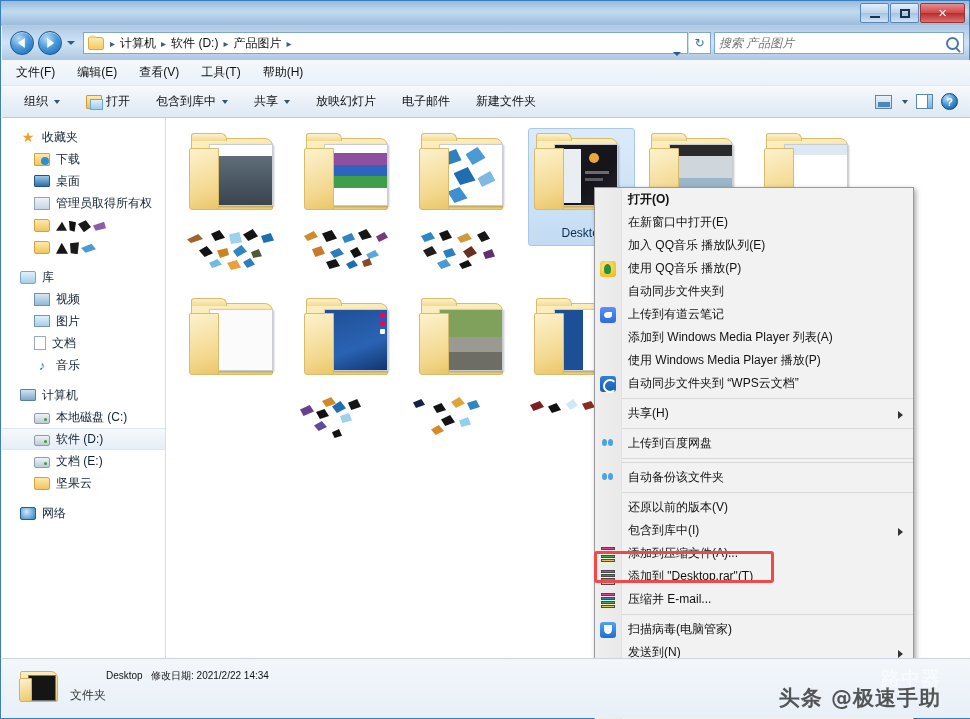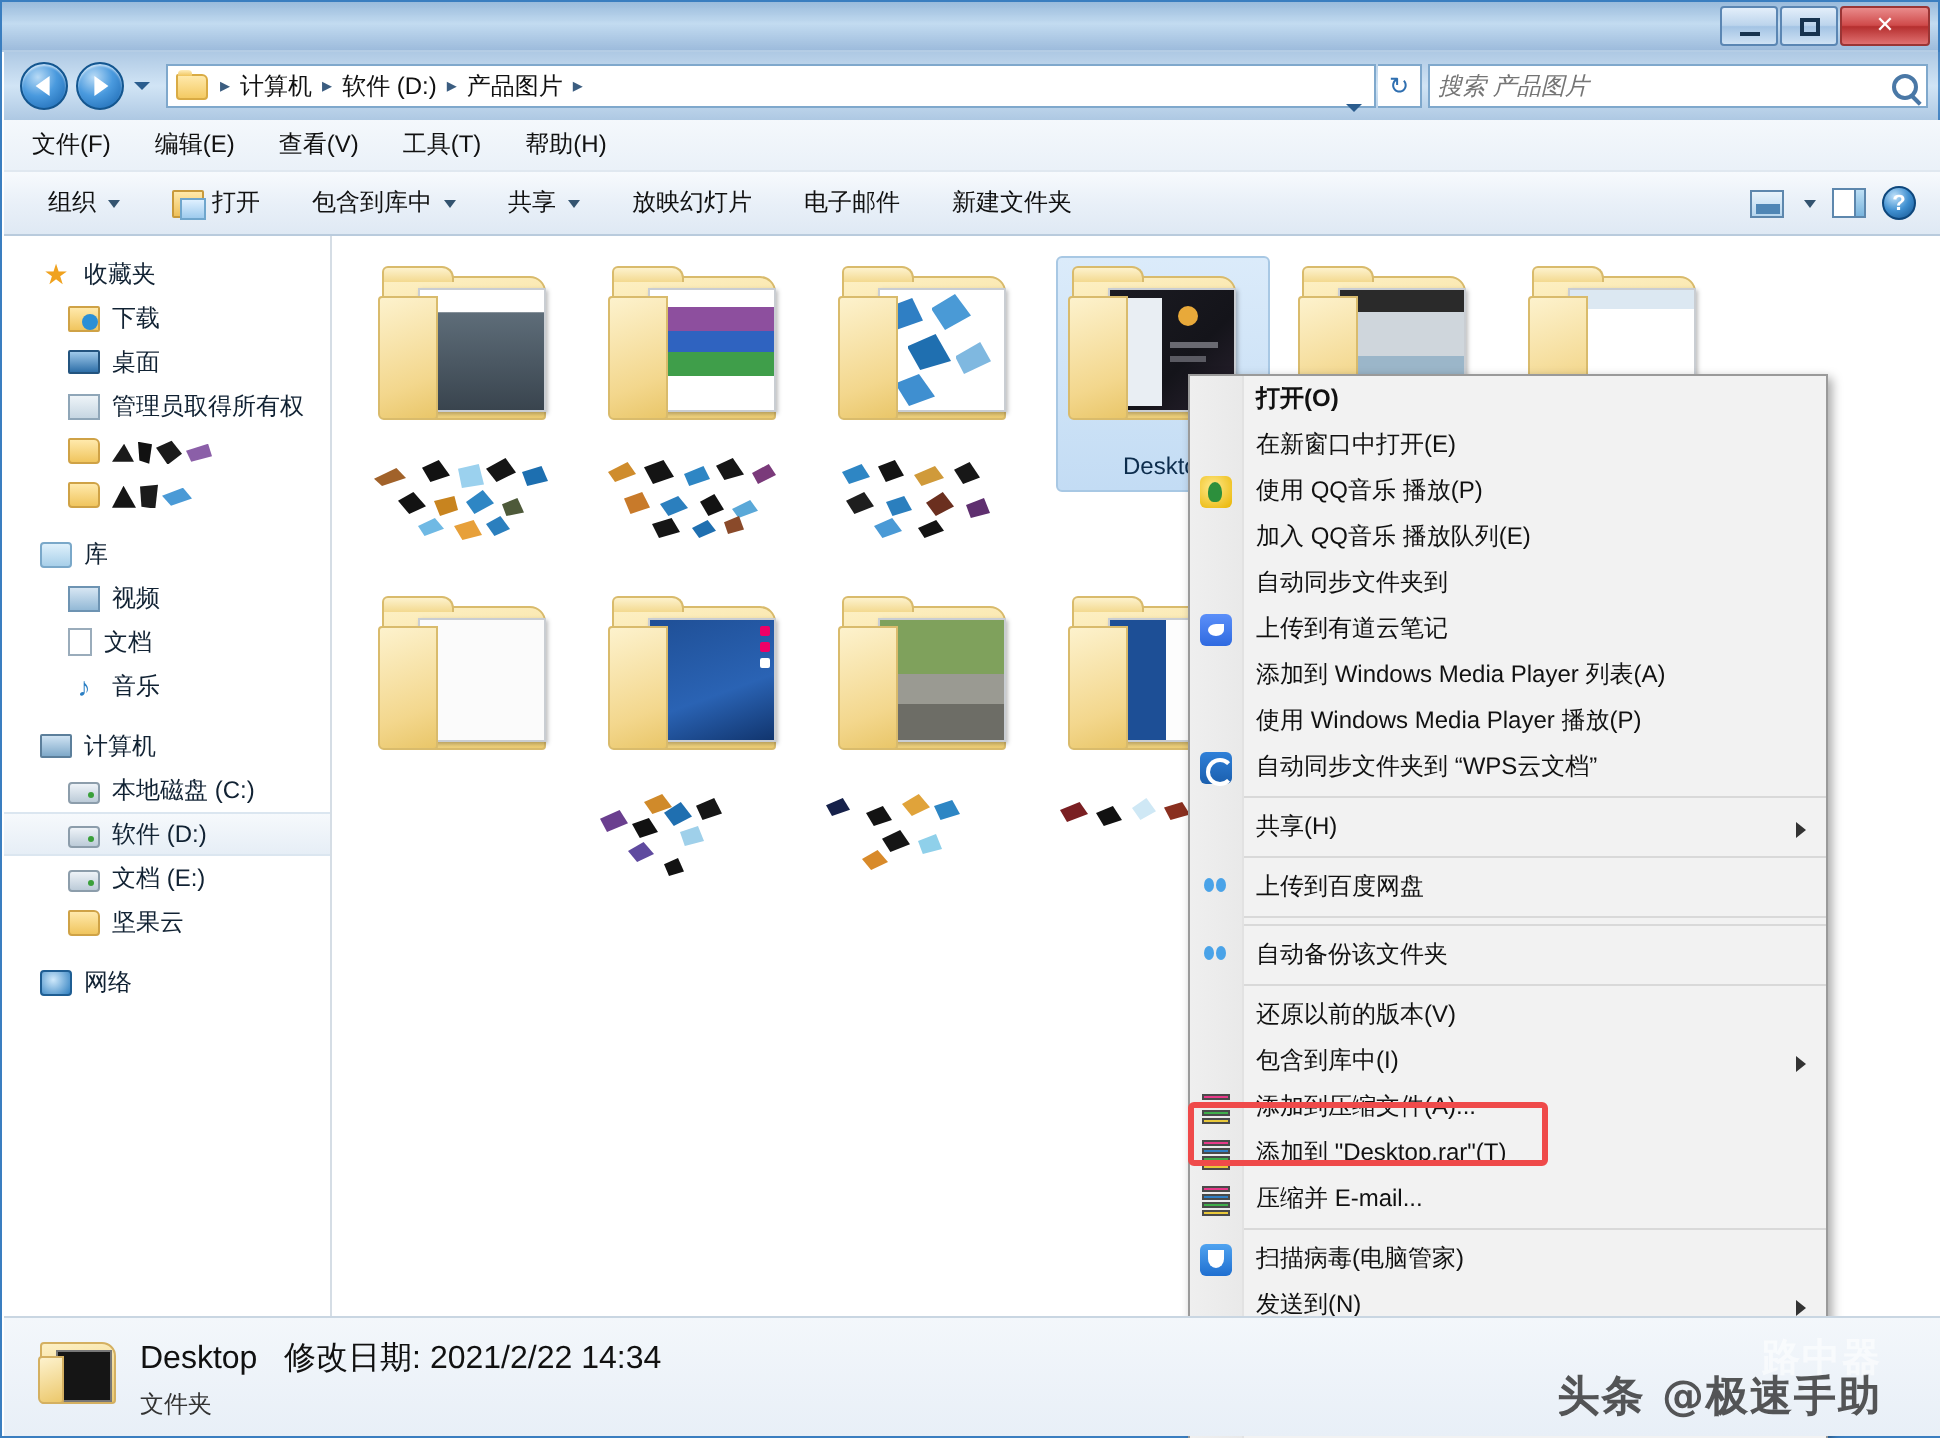--- a/index.html
+++ b/index.html
@@ -282,21 +282,21 @@
   .statusbar{
     position:absolute;left:1px;top:657px;width:968px;height:60px;
     background:linear-gradient(180deg,#f3f7fb 0%,#e8eff7 100%);
     border-top:1px solid #c9d6e2; display:flex; align-items:flex-start; padding:8px 0 0 16px;
   }
   .st-ico{ width:42px;height:38px;position:relative;flex:none;margin-right:10px;}
   .st-ico .fb{position:absolute;left:2px;top:4px;width:38px;height:31px;background:linear-gradient(170deg,#fdf0c4,#eccb72);border:1px solid #d4b061;border-radius:2px 7px 2px 2px;}
   .st-ico .fp{position:absolute;left:10px;top:8px;width:28px;height:26px;background:#151515;border:1px solid #777;}
   .st-ico .ff{position:absolute;left:1px;top:11px;width:13px;height:24px;background:linear-gradient(160deg,#fdf2cd,#ecc86c);border:1px solid #d4b061;border-radius:2px 0 2px 3px;}
   .st-txt{ padding-top:2px; }
-  .st-line1{ font-size:16px;color:#111; }
+  .st-line1{ font-size:10px;color:#111;margin-left:36px; }
   .st-line2{ font-size:12px;color:#333;margin-top:4px; }
 
   .watermark{
     position:absolute;right:28px;bottom:6px;font-size:21px;font-weight:bold;
     color:rgba(40,40,40,.78); letter-spacing:1px; pointer-events:none;
     font-family:"DejaVu Sans",sans-serif;
   }
   .watermark .ghost{
     position:absolute;right:0;top:-18px;font-size:19px;color:rgba(255,255,255,.55);
   }
@@ -430,20 +430,24 @@
       </div>
 
       <div class="navgroup">
         <div class="navrow head">
           <span class="nav-ico ico-lib"></span>
           <span>库</span>
         </div>
         <div class="navrow child">
           <span class="nav-ico ico-video"></span>
           <span>视频</span>
+        </div>
+        <div class="navrow child">
+          <span class="nav-ico ico-pic"></span>
+          <span>图片</span>
         </div>
         <div class="navrow child">
           <span class="nav-ico ico-doc"></span>
           <span>文档</span>
         </div>
         <div class="navrow child">
           <span class="nav-ico ico-music">♪</span>
           <span>音乐</span>
         </div>
       </div>
@@ -682,25 +686,25 @@
       <div class="ctx-gutter"></div>
       <div class="ctx-list">
 
         <div class="mi bold">
           <span>打开(O)</span>
         </div>
         <div class="mi">
           <span>在新窗口中打开(E)</span>
         </div>
         <div class="mi">
+          <span>加入 QQ音乐 播放队列(E)</span>
+        </div>
+        <div class="mi">
           <span class="mico ico-qq"></span>
           <span>使用 QQ音乐 播放(P)</span>
-        </div>
-        <div class="mi">
-          <span>加入 QQ音乐 播放队列(E)</span>
         </div>
         <div class="mi">
           <span>自动同步文件夹到</span>
         </div>
         <div class="mi">
           <span class="mico ico-youdao"></span>
           <span>上传到有道云笔记</span>
         </div>
         <div class="mi">
           <span>添加到 Windows Media Player 列表(A)</span>

